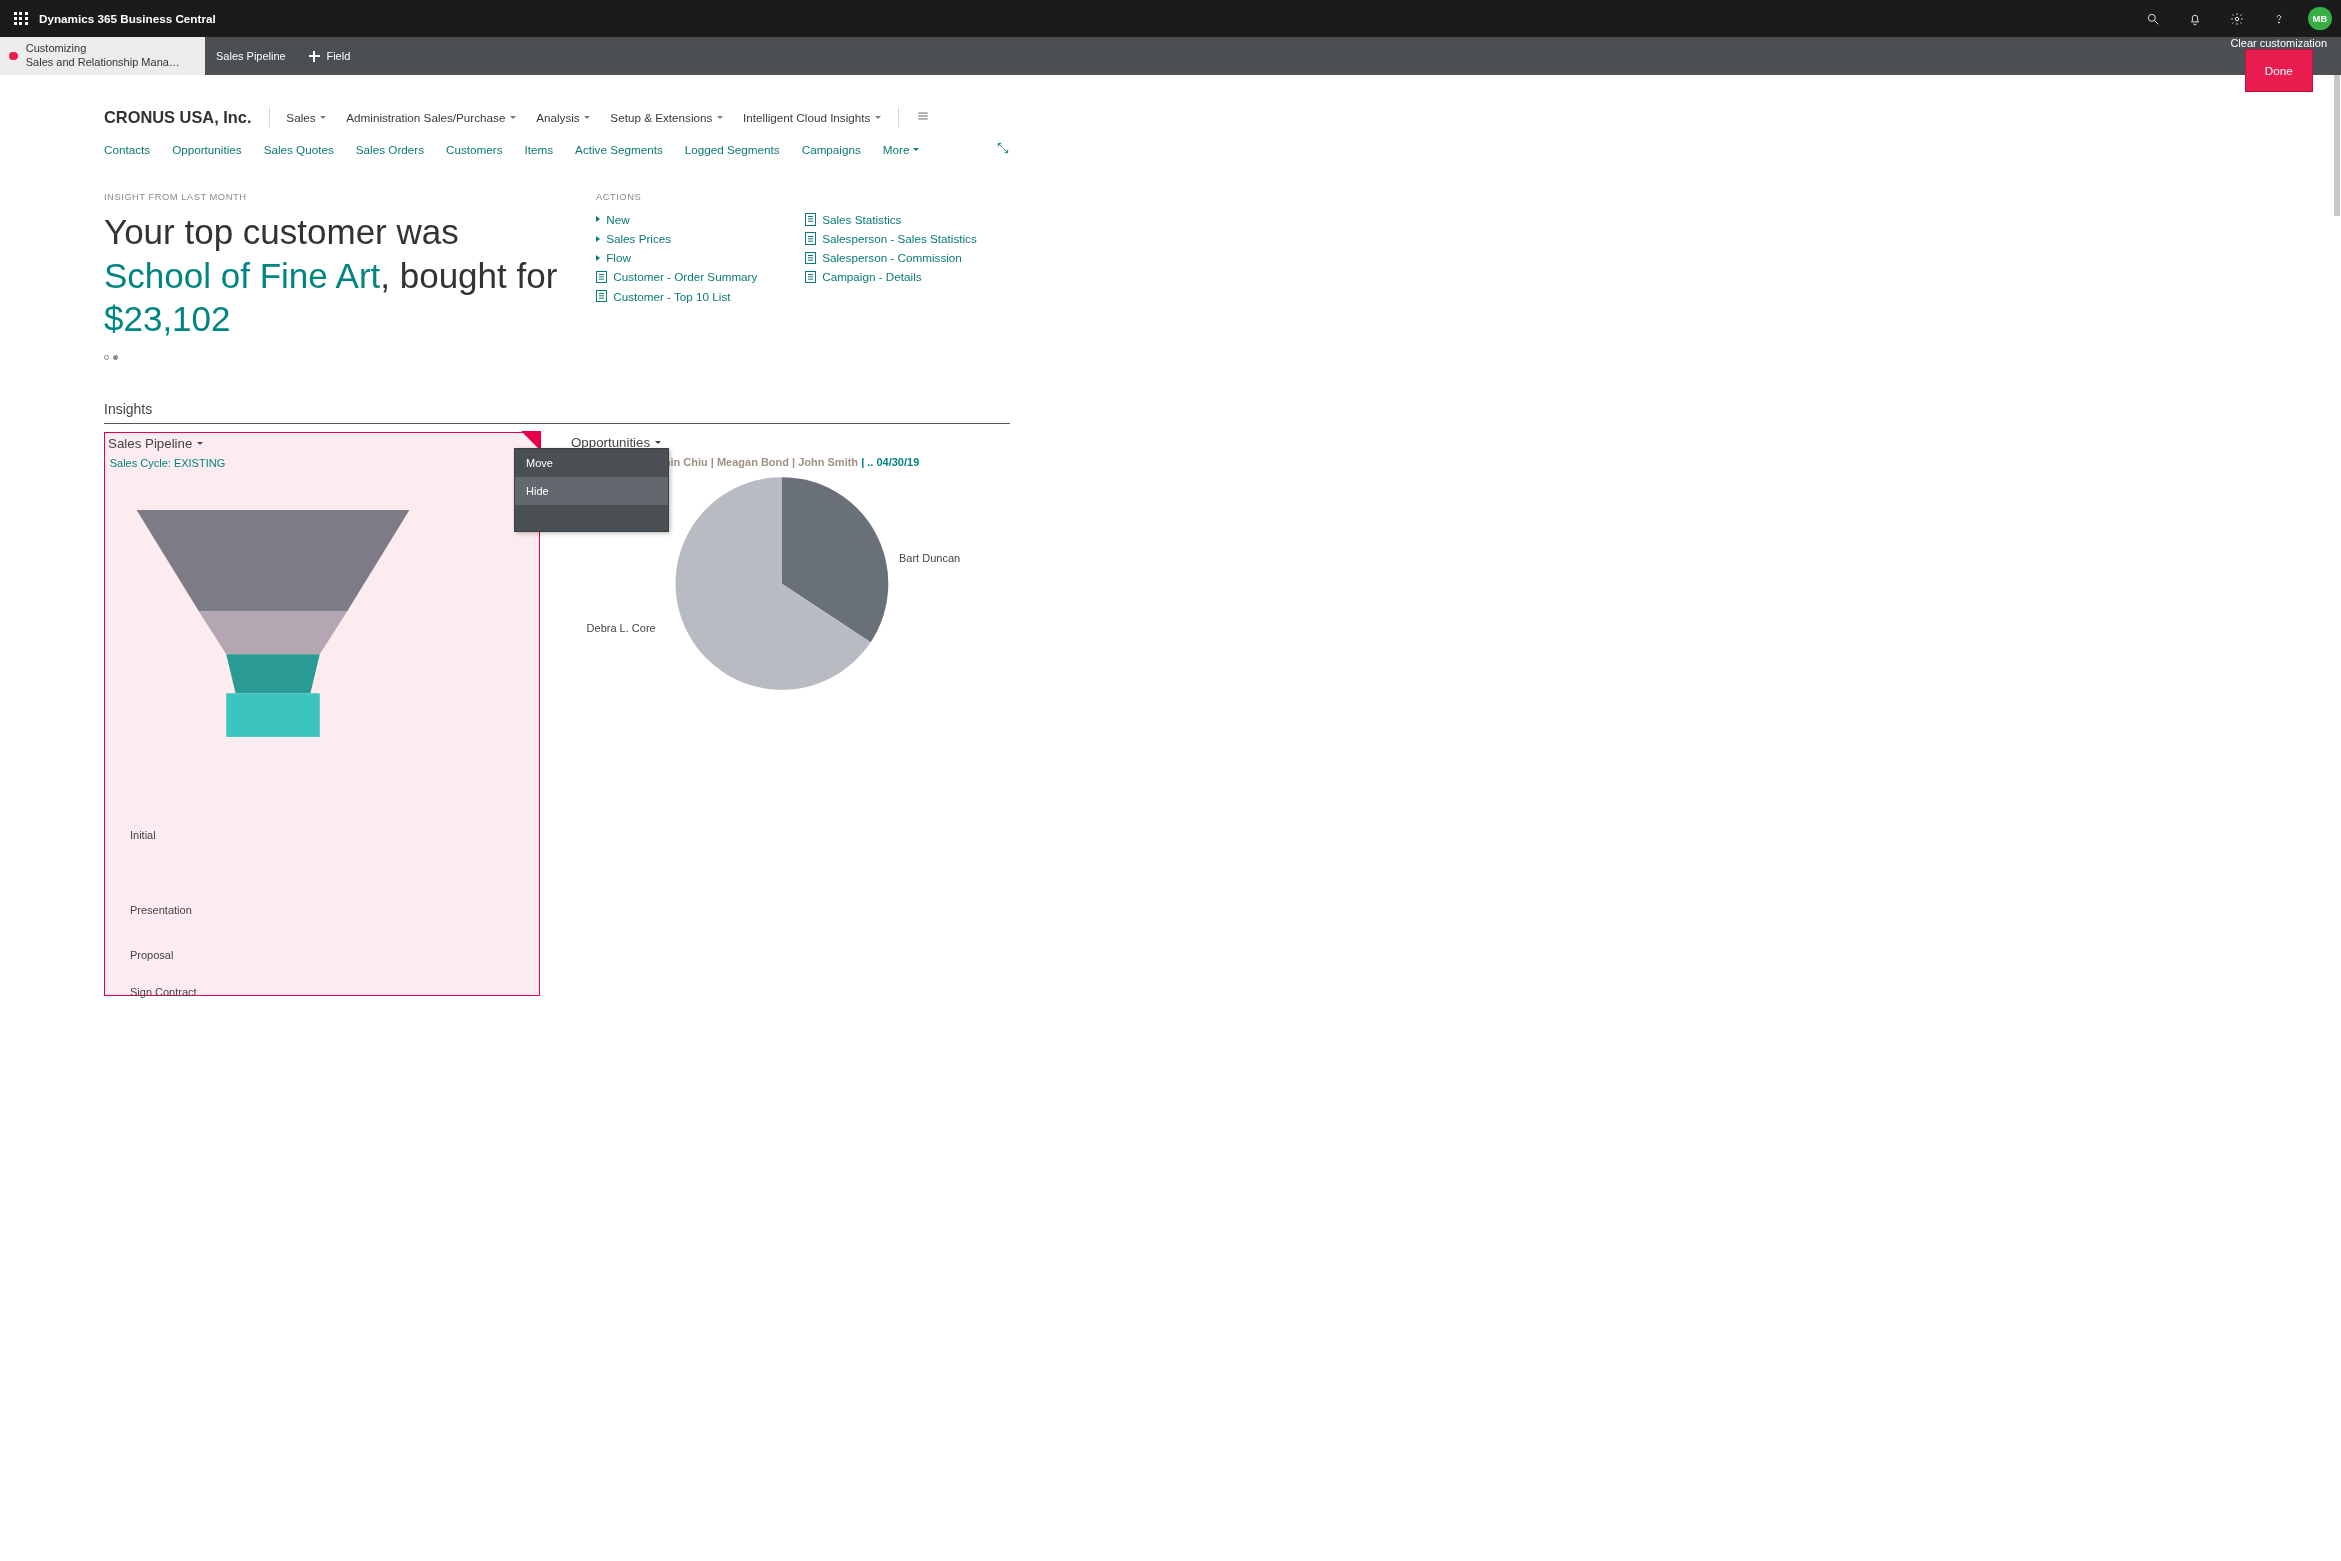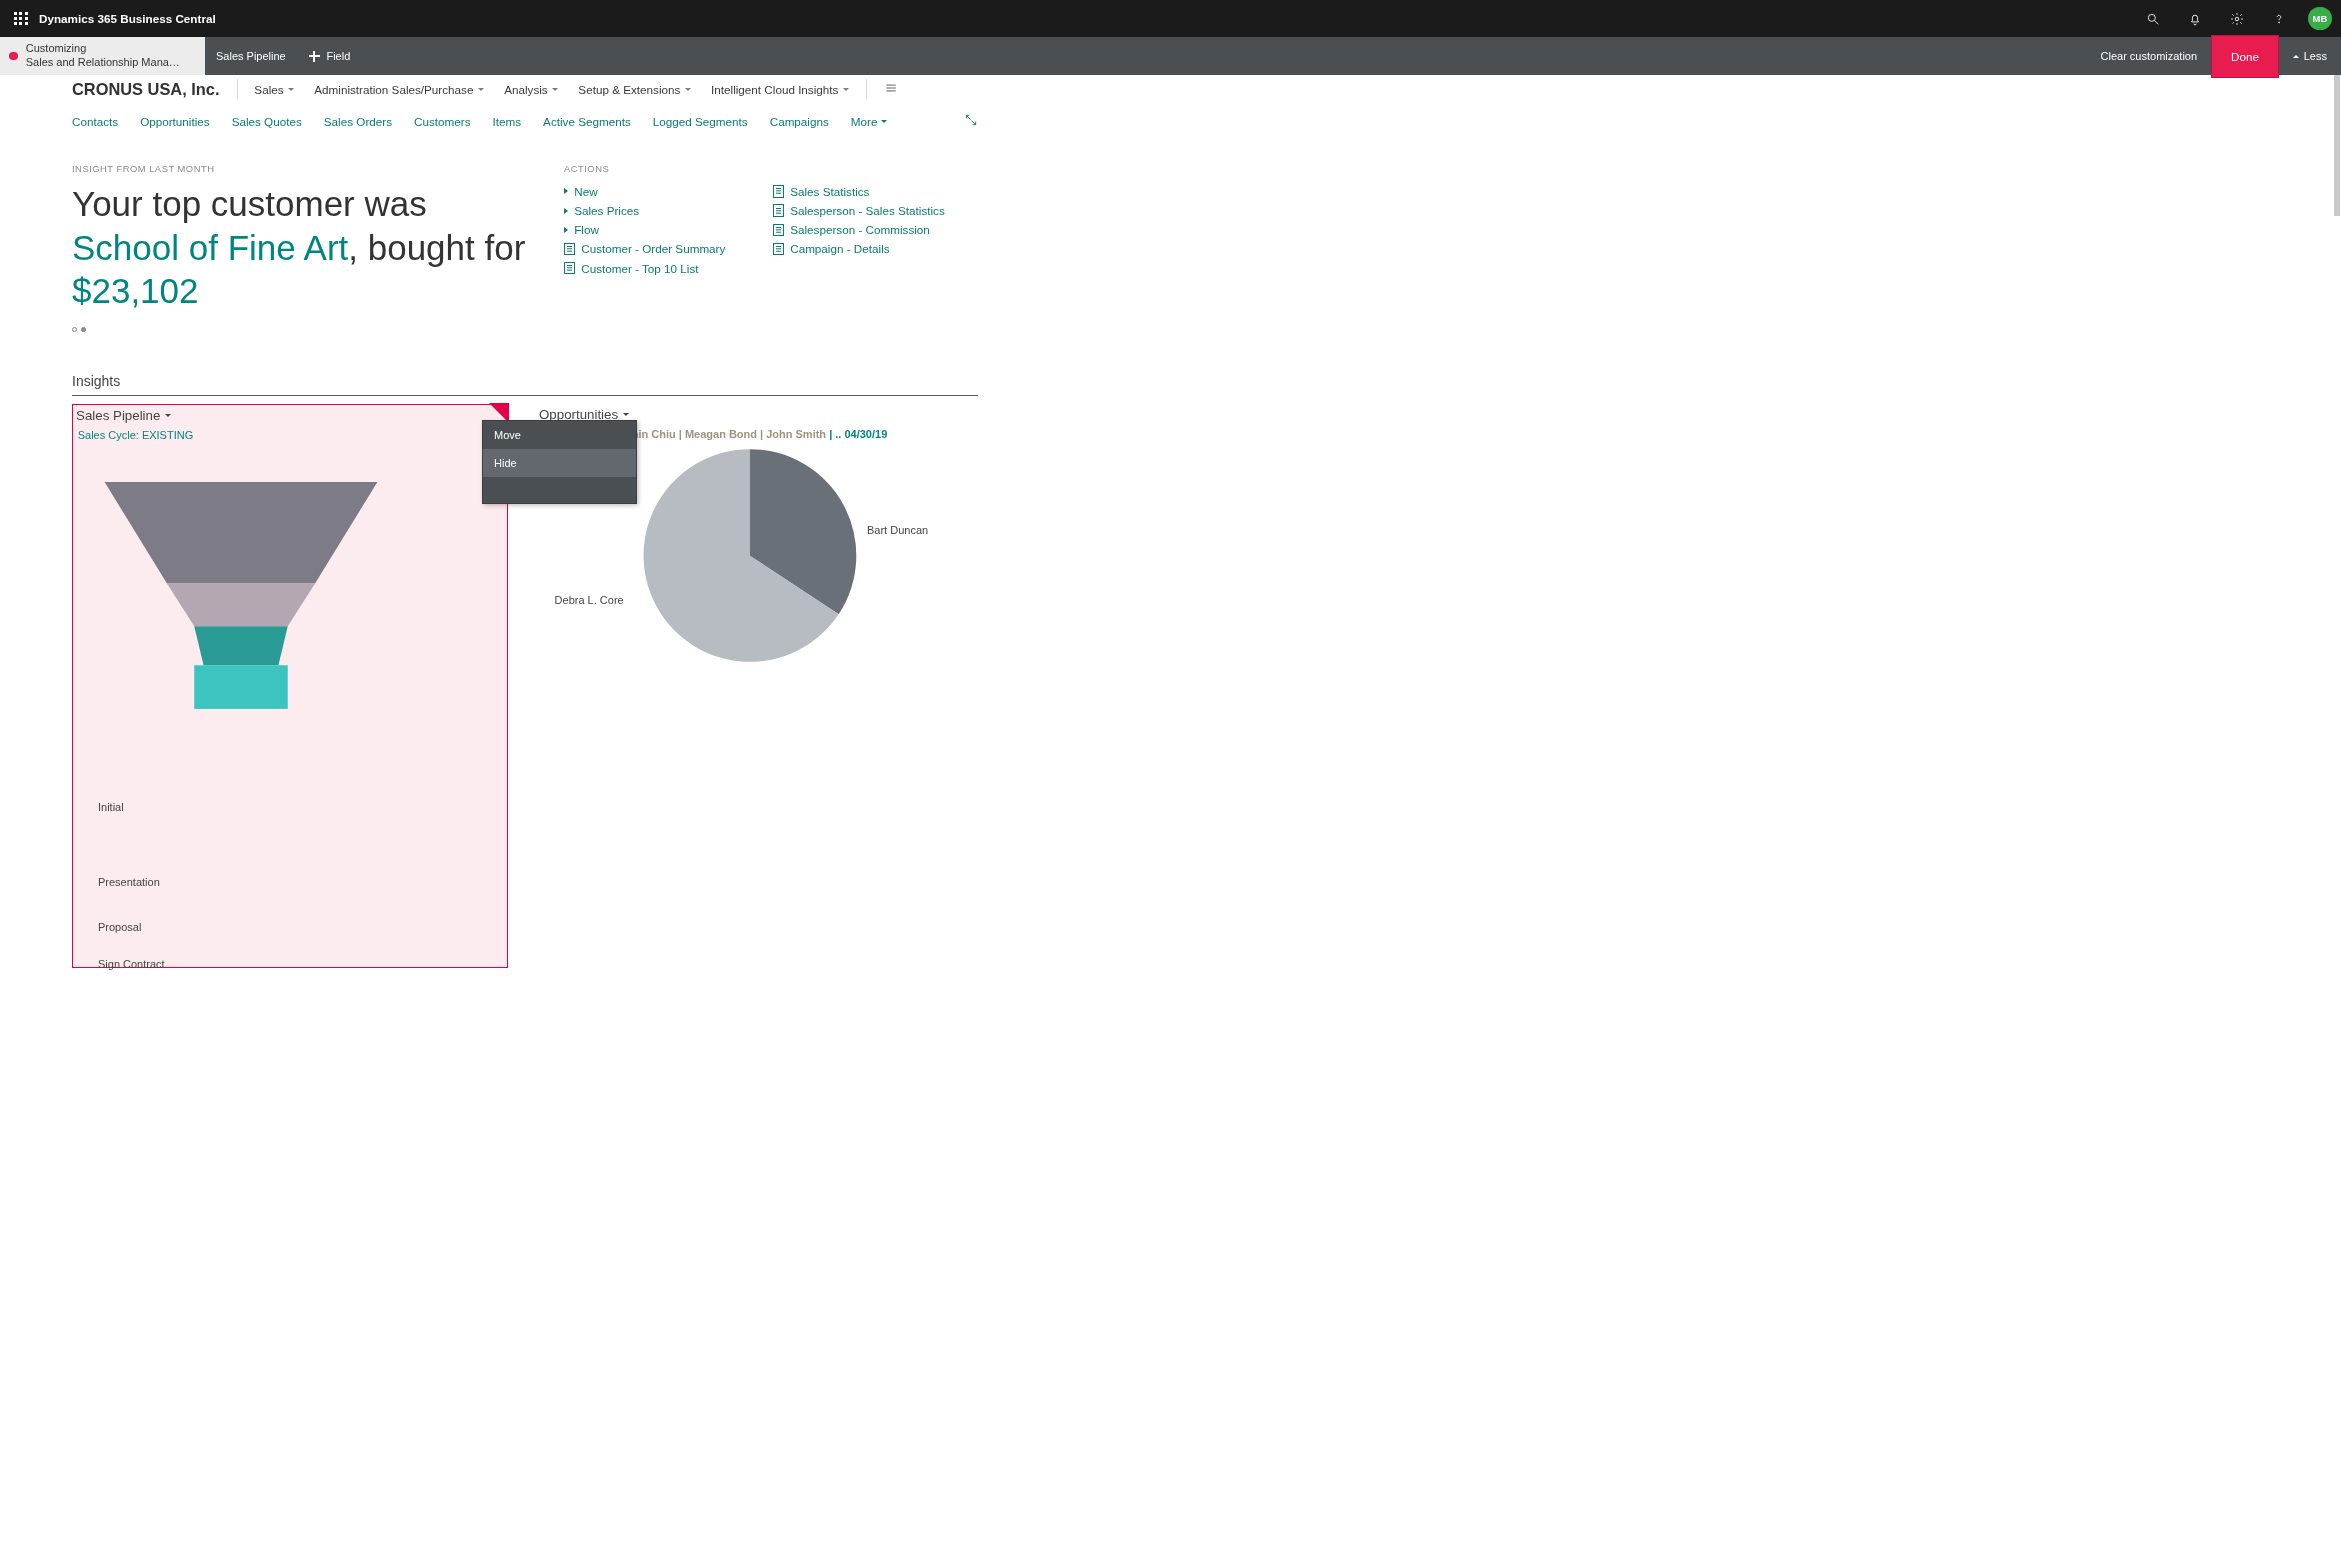--- a/index.html
+++ b/index.html
@@ -89,21 +89,21 @@
   .ribbon-customizing .lines span:last-child {
     font-size:11px; white-space:nowrap; overflow:hidden; text-overflow:ellipsis; max-width:164px;
   }
   .ribbon-item {
     display:flex; align-items:center; gap:6.2px; padding:0 11px; cursor:pointer;
   }
   .plus-wrap{position:relative; width:12.5px; height:12.5px;}
   .plus-wrap::before{content:""; position:absolute; left:5.5px; top:0.8px; width:1.6px; height:11px; background:#fff;}
   .plus-wrap::after{content:""; position:absolute; top:5.5px; left:0.8px; height:1.6px; width:11px; background:#fff;}
   .ribbon-right {
-    margin-left:auto; display:flex; align-items:center; gap:14px; padding-right:14px;
+    margin-left:auto; display:flex; align-items:center; padding-right:14px;flex-direction:column;
   }
   .ribbon-link { cursor:pointer; }
   .done-btn {
     background: var(--accent-crimson);
     border: 0.8px solid #c01141;
     color:#fff;
     padding: 14px 19px;
     font-size: 11.7px;
     cursor:pointer;
   }
@@ -120,22 +120,22 @@
   }
 
   
   .page-frame {
     height: calc(100% - 76px);
     overflow-y: auto;
     position: relative;
   }
   .content {
     max-width: 906px;
-    margin: 0 72px;
-    padding-top: 4px;
+    margin: 0 104px;
+    padding-top: 32px;
   }
 
   
   .company-row {
     display:flex; align-items:center; gap:17px;
     border-color:#e4e4e4;
   }
   .company-name {
     font-size: 16.4px; font-weight:600;
   }

